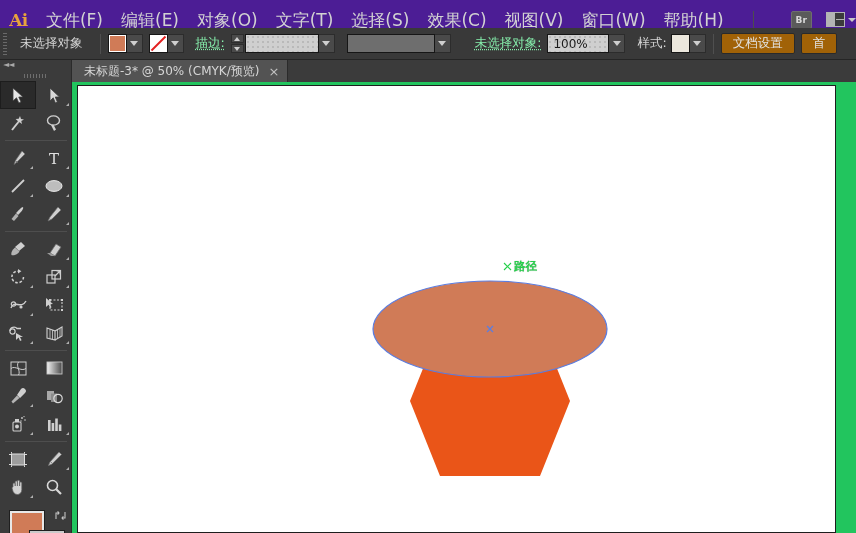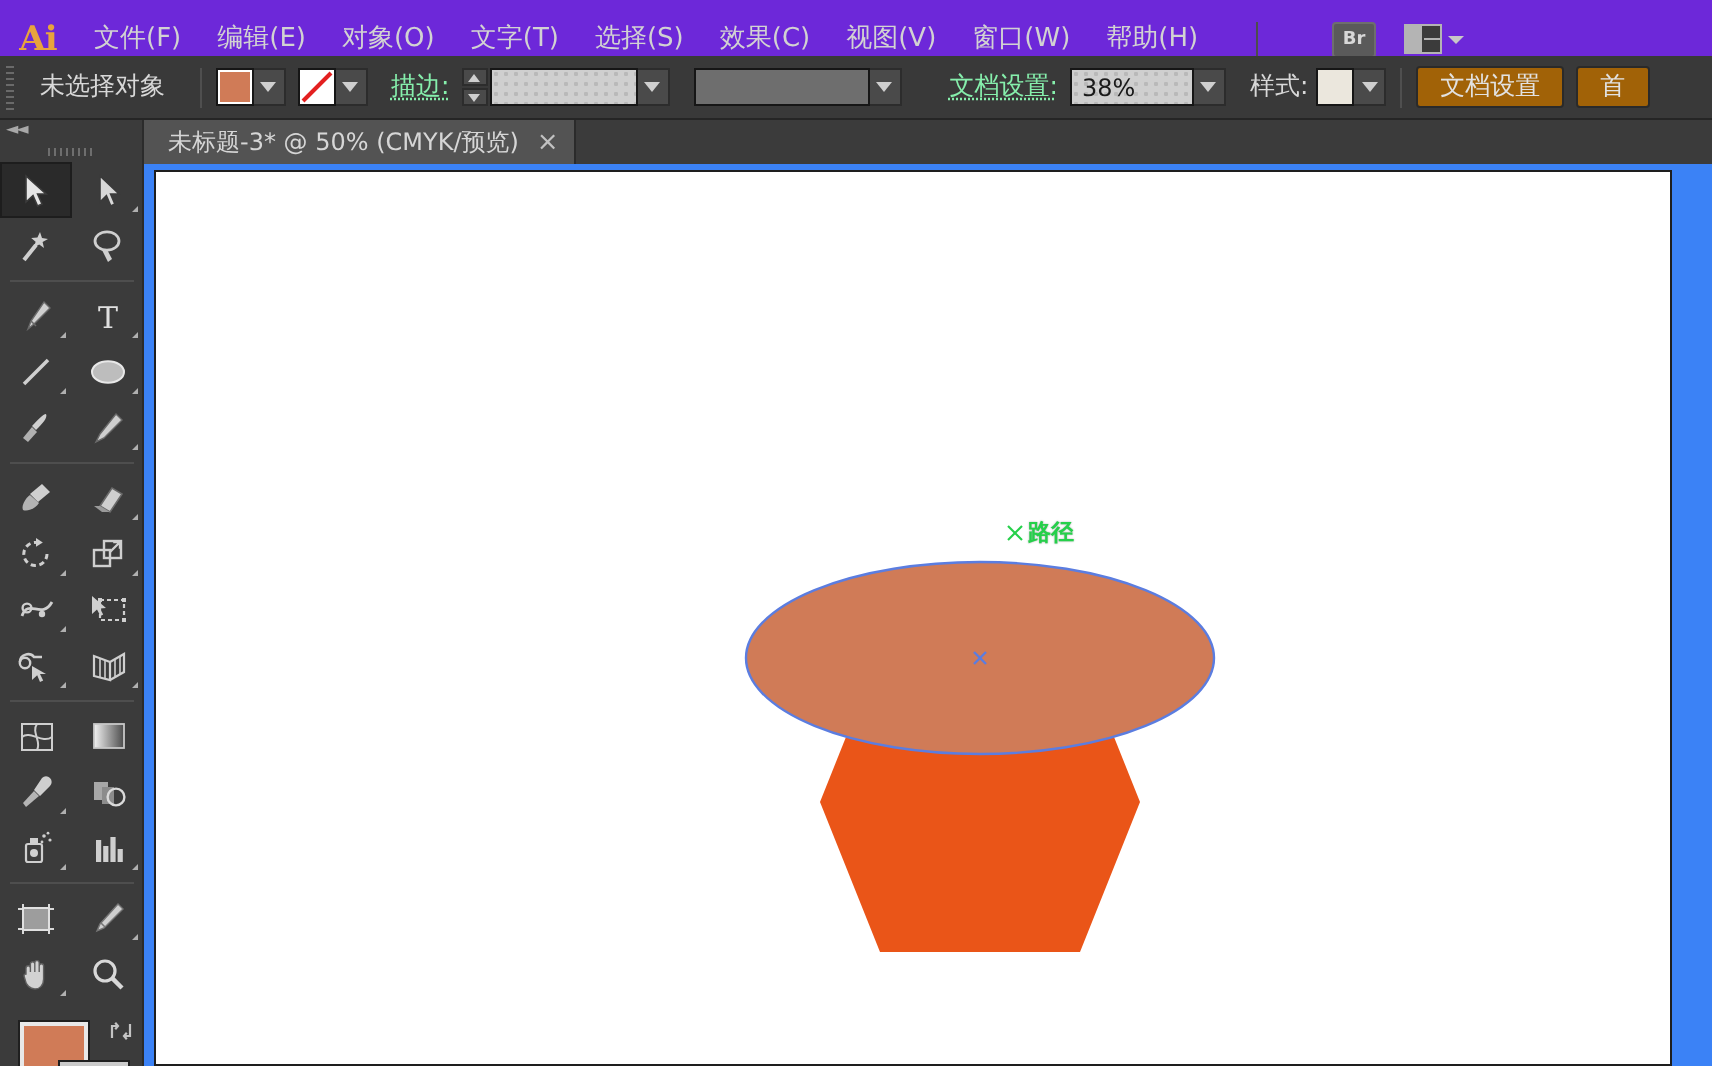--- a/index.html
+++ b/index.html
@@ -8,35 +8,35 @@
     overflow: hidden;
     background: #3b3b3b;
     font-family: "DejaVu Sans", "Liberation Sans", sans-serif;
     -webkit-font-smoothing: none;
   }
   #app { position: relative; width: 856px; height: 533px; }
 
   
   .menubar {
     position: absolute; left: 0; top: 0; width: 856px; height: 40px;
-    background: #6d28d9;
+    background: #4c1d95;
     display: flex; align-items: center;
     border-bottom: 1px solid #252525;
     text-align: right;
   }
   .ai-logo {
     width: 38px; height: 28px;
     display: flex; align-items: center; justify-content: center;
     color: #e8a33d; font-size: 17px; font-weight: bold;
     font-family: "DejaVu Serif", "Liberation Serif", serif;
     letter-spacing: -0.5px;
   }
   .menu-item {
     padding: 0 9px; height: 28px; line-height: 28px;
-    color: #d2d2d2; font-size: 13px; white-space: nowrap;
+    color: #d2d2d2; font-size: 17px; white-space: nowrap;
     cursor: default;
   }
   .mb-spacer { flex: 0 0 14px; }
   .mb-sep {
     width: 1px; height: 18px; background: #4d4d4d; margin: 0 6px;
   }
   .br-btn {
     width: 22px; height: 18px; background: #5a5a5a;
     border: 1px solid #6e6e6e; border-radius: 2px;
     display: flex; align-items: center; justify-content: center;
@@ -232,21 +232,21 @@
     border: 2px solid #cacaca; outline: 1px solid #1f1f1f; background: #fff;
   }
   .swap-ico {
     position: absolute; right: 5px; top: 2px; width: 13px; height: 13px;
   }
 
   
   .canvas-area {
     position: absolute; left: 72px; top: 82px;
     width: 784px; height: 451px;
-    background: #3b82f6; overflow: hidden; text-align: center;
+    background: #22c55e; overflow: hidden; text-align: center;
   }
   .artboard {
     position: absolute; left: 5px; top: 3px;
     width: 759px; height: 448px;
     background: #ffffff; border: 1px solid #1e1e1e;
   }
   .art-svg { position: absolute; left: 0; top: 0; }
   .guide-label {
     position: absolute; color: #25d04a; font-size: 11.5px;
     font-weight: bold; white-space: nowrap;
@@ -328,24 +328,24 @@
       <div class="dd-btn">
           <i></i>
         </div>
     </div>
 
     <div class="gap6"></div>
       <div class="gap6"></div>
 
     <div class="gap6"></div>
       <div class="gap6"></div>
-    <div class="cb-label-orange">文档设置:</div>
+    <div class="cb-label-orange">未选择对象:</div>
     <div class="gap6"></div>
     <div class="pairgrp">
-      <div class="field field-opacity">38%</div>
+      <div class="field field-opacity">100%</div>
       <div class="dd-btn">
           <i></i>
         </div>
     </div>
 
     <div class="gap6"></div>
       <div class="gap6"></div>
     <div class="cb-label" style="padding:0 4px 0 0">样式:</div>
     <div class="pairgrp">
       <div class="style-sw" style="background: rgb(235, 231, 221);"></div>

